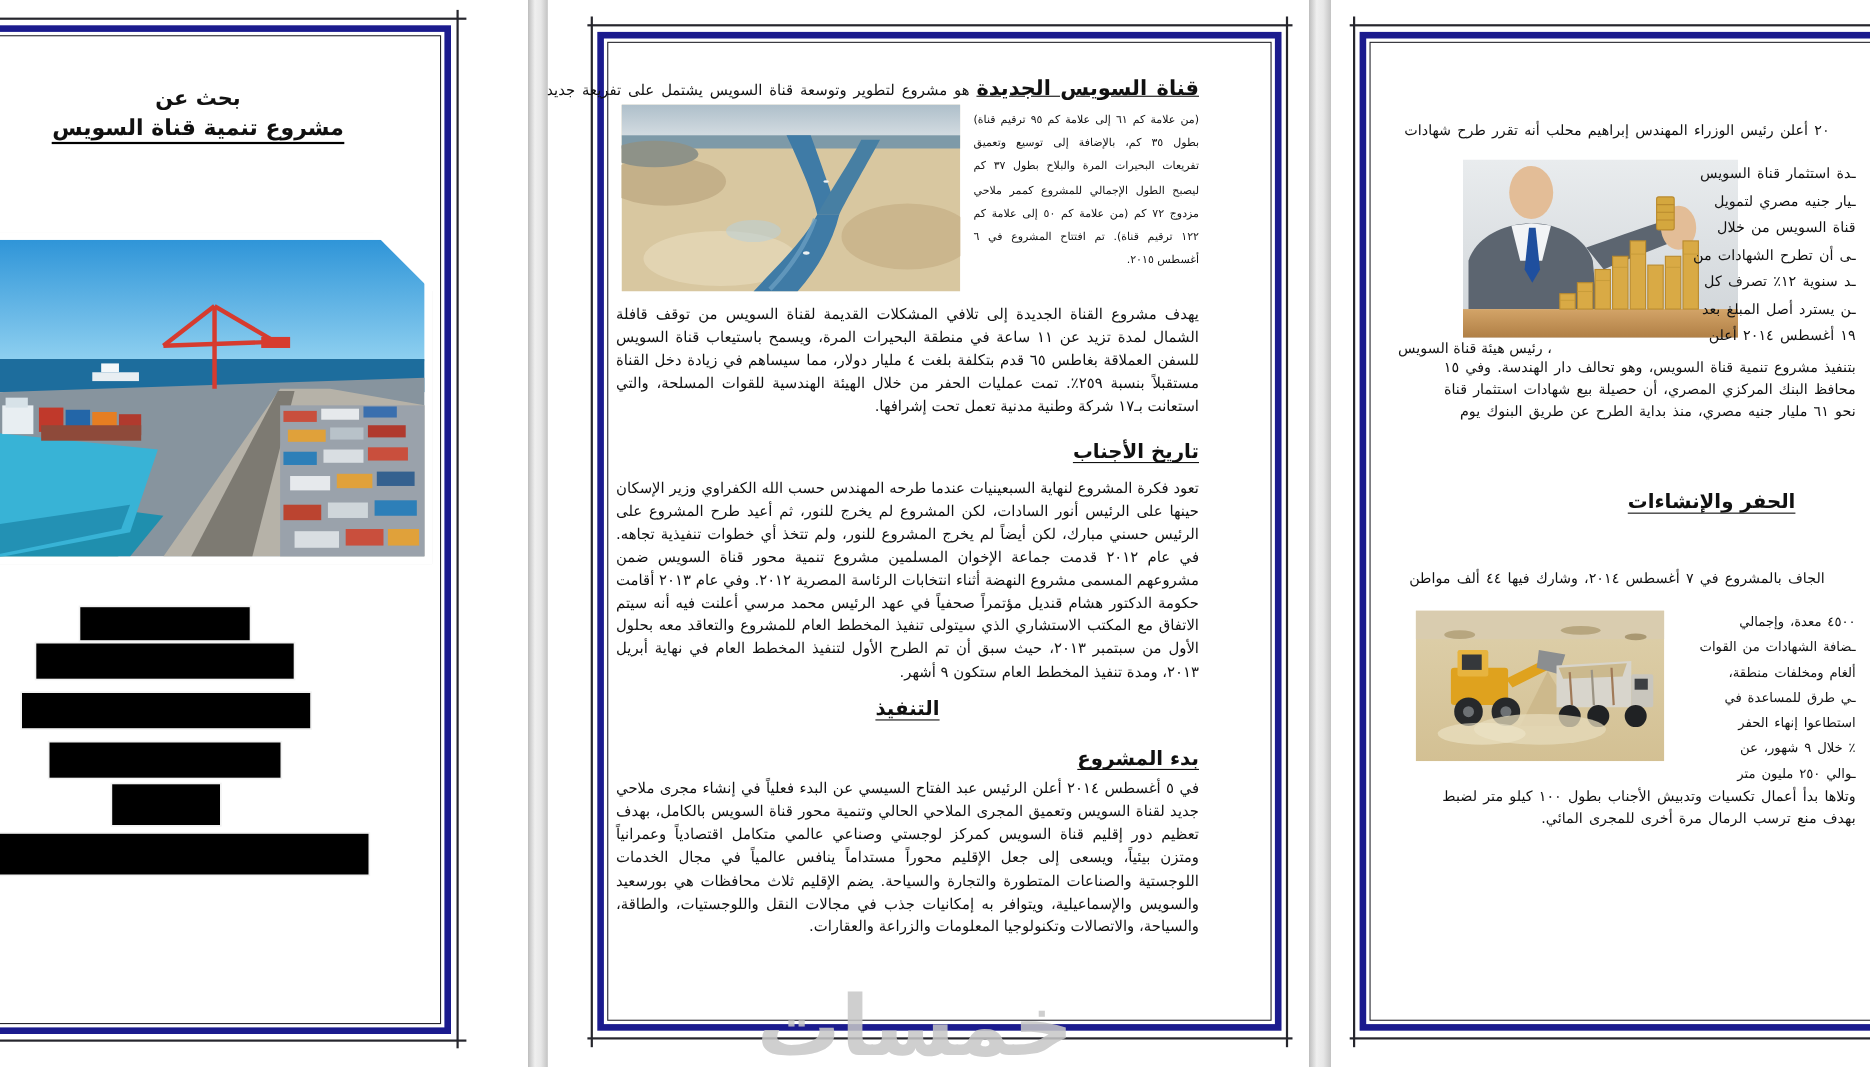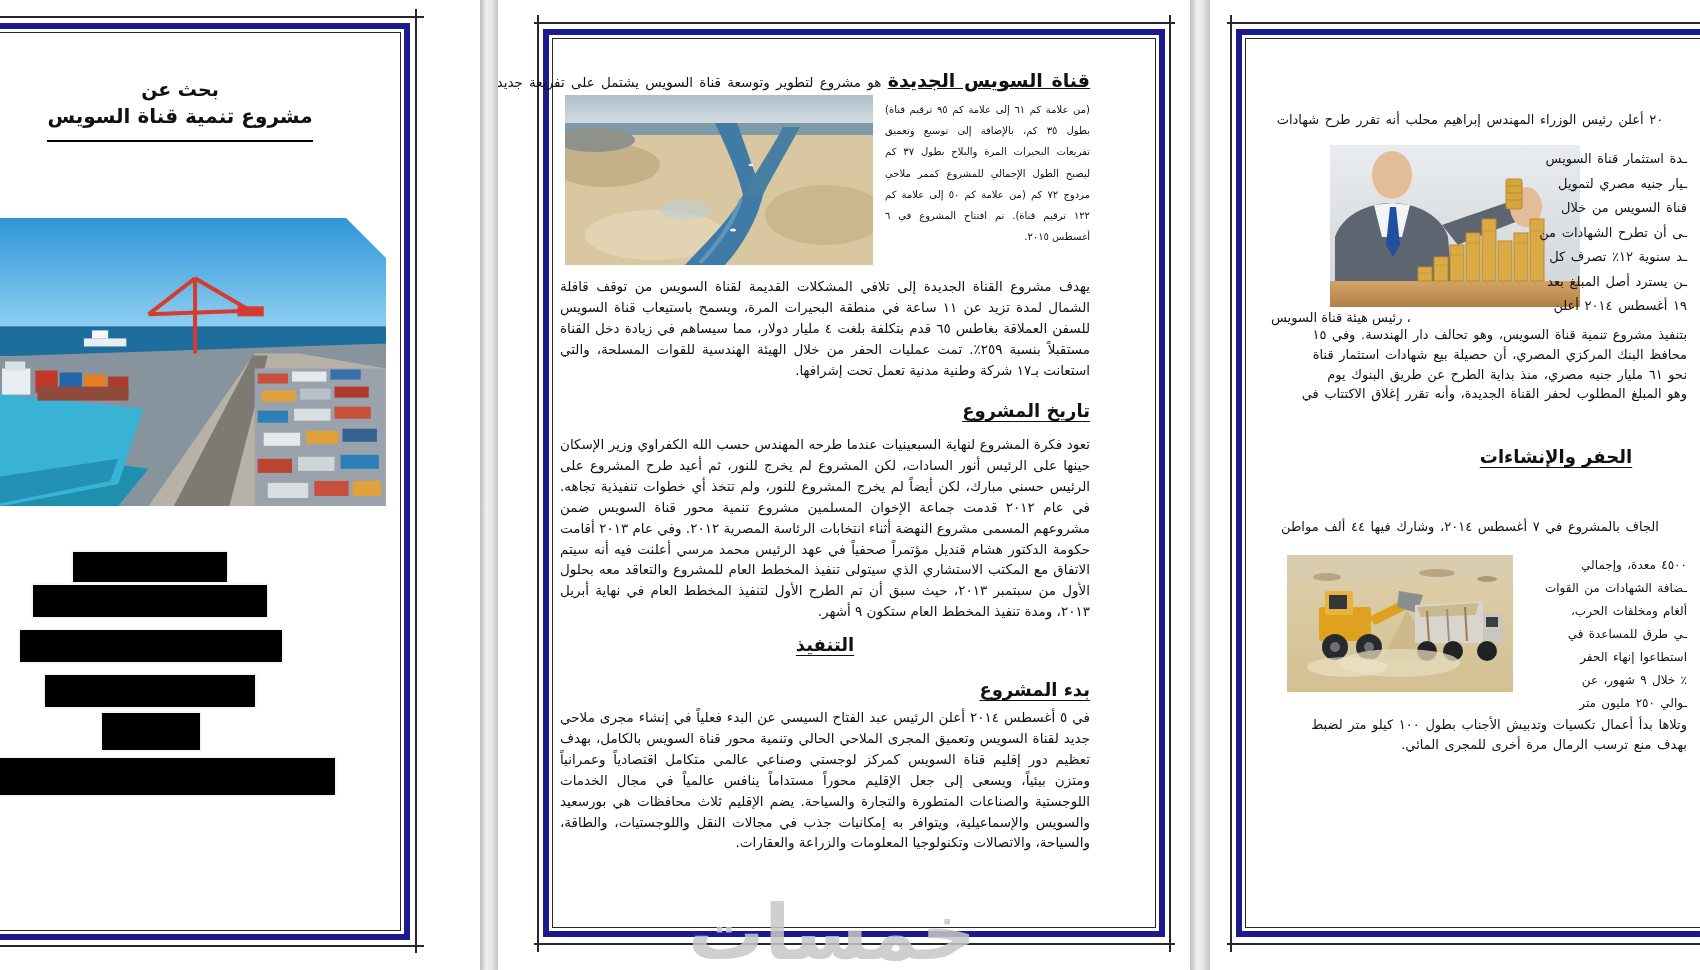--- a/index.html
+++ b/index.html
@@ -17,21 +17,21 @@
   .frame-blue{position:absolute;border:6px solid #1b1b8e;box-sizing:border-box;}
   .frame-inner{position:absolute;border:1px solid #26262d;box-sizing:border-box;}
   .fl{position:absolute;background:#26262d;}
   .fl-h{height:2px;}
   .fl-v{width:2px;}
 
   
   .title-block{position:absolute;top:76px;left:20px;width:320px;text-align:center;direction:rtl;}
   .title-l1{font-size:19px;font-weight:bold;line-height:26px;}
   .title-l2{font-size:20px;font-weight:bold;line-height:28px;}
-  .title-l2 span{border-bottom:2.5px solid #000;padding-bottom:12px;text-align:right;}
+  .title-l2 span{border-bottom:2.5px solid #000;padding-bottom:1px;text-align:right;}
   .port-photo{position:absolute;left:-10px;top:211px;width:403px;height:302px;background:#fff;
       padding:7px;box-sizing:border-box;
       clip-path:polygon(0 0,calc(100% - 54px) 0,100% 54px,100% 100%,0 100%);
       filter:drop-shadow(4px 5px 5px rgba(80,80,80,.55));}
   .port-photo svg{width:100%;height:100%;display:block;}
   .redacted{position:absolute;background:#000;box-shadow:0 0 0 1.5px #f2f2f2;}
 
   
   .mtext{position:absolute;left:62px;top:0;width:530px;direction:rtl;}
   .mtext>div{position:absolute;}
@@ -196,21 +196,21 @@
           <ellipse cx="168" cy="135" rx="3" ry="1.5" fill="#eef2f4"></ellipse>
           <ellipse cx="186" cy="70" rx="2.5" ry="1.2" fill="#eef2f4"></ellipse>
           <ellipse cx="120" cy="115" rx="25" ry="10" fill="#b9d0d8" opacity=".55"></ellipse>
         </svg>
       </div>
 
       <div class="m-wrap">(من علامة كم ٦١ إلى علامة كم ٩٥ ترقيم قناة) بطول ٣٥ كم، بالإضافة إلى توسيع وتعميق تفريعات البحيرات المرة والبلاح بطول ٣٧ كم ليصبح الطول الإجمالي للمشروع كممر ملاحي مزدوج ٧٢ كم (من علامة كم ٥٠ إلى علامة كم ١٢٢ ترقيم قناة). تم افتتاح المشروع في ٦ أغسطس ٢٠١٥.</div>
 
       <div class="m-para2 body-txt">يهدف مشروع القناة الجديدة إلى تلافي المشكلات القديمة لقناة السويس من توقف قافلة الشمال لمدة تزيد عن ١١ ساعة في منطقة البحيرات المرة، ويسمح باستيعاب قناة السويس للسفن العملاقة بغاطس ٦٥ قدم بتكلفة بلغت ٤ مليار دولار، مما سيساهم في زيادة دخل القناة مستقبلاً بنسبة ٢٥٩٪. تمت عمليات الحفر من خلال الهيئة الهندسية للقوات المسلحة، والتي استعانت بـ١٧ شركة وطنية مدنية تعمل تحت إشرافها.</div>
 
-      <div class="m-h1 heading">تاريخ المشروع</div>
+      <div class="m-h1 heading">تاريخ الأجناب</div>
 
       <div class="m-para3 body-txt">تعود فكرة المشروع لنهاية السبعينيات عندما طرحه المهندس حسب الله الكفراوي وزير الإسكان حينها على الرئيس أنور السادات، لكن المشروع لم يخرج للنور، ثم أعيد طرح المشروع على الرئيس حسني مبارك، لكن أيضاً لم يخرج المشروع للنور، ولم تتخذ أي خطوات تنفيذية تجاهه. في عام ٢٠١٢ قدمت جماعة الإخوان المسلمين مشروع تنمية محور قناة السويس ضمن مشروعهم المسمى مشروع النهضة أثناء انتخابات الرئاسة المصرية ٢٠١٢. وفي عام ٢٠١٣ أقامت حكومة الدكتور هشام قنديل مؤتمراً صحفياً في عهد الرئيس محمد مرسي أعلنت فيه أنه سيتم الاتفاق مع المكتب الاستشاري الذي سيتولى تنفيذ المخطط العام للمشروع والتعاقد معه بحلول الأول من سبتمبر ٢٠١٣، حيث سبق أن تم الطرح الأول لتنفيذ المخطط العام في نهاية أبريل ٢٠١٣، ومدة تنفيذ المخطط العام ستكون ٩ أشهر.</div>
 
       <div class="m-h2 heading">التنفيذ</div>
 
       <div class="m-h3 heading">بدء المشروع</div>
 
       <div class="m-para4 body-txt">في ٥ أغسطس ٢٠١٤ أعلن الرئيس عبد الفتاح السيسي عن البدء فعلياً في إنشاء مجرى ملاحي جديد لقناة السويس وتعميق المجرى الملاحي الحالي وتنمية محور قناة السويس بالكامل، بهدف تعظيم دور إقليم قناة السويس كمركز لوجستي وصناعي عالمي متكامل اقتصادياً وعمرانياً ومتزن بيئياً، ويسعى إلى جعل الإقليم محوراً مستداماً ينافس عالمياً في مجال الخدمات اللوجستية والصناعات المتطورة والتجارة والسياحة. يضم الإقليم ثلاث محافظات هي بورسعيد والسويس والإسماعيلية، ويتوافر به إمكانيات جذب في مجالات النقل واللوجستيات، والطاقة، والسياحة، والاتصالات وتكنولوجيا المعلومات والزراعة والعقارات.</div>
     </div>
   </div>
@@ -284,21 +284,20 @@
           <div class="tline">ـن يسترد أصل المبلغ بعد</div>
           <div class="tline">١٩ أغسطس ٢٠١٤ أعلن</div>
         </div>
 
       <div class="r-after1">، رئيس هيئة قناة السويس</div>
 
       <div class="r-full1">
           <div class="tline">بتنفيذ مشروع تنمية قناة السويس، وهو تحالف دار الهندسة. وفي ١٥</div>
           <div class="tline">محافظ البنك المركزي المصري، أن حصيلة بيع شهادات استثمار قناة</div>
           <div class="tline">نحو ٦١ مليار جنيه مصري، منذ بداية الطرح عن طريق البنوك يوم</div>
-          <div class="tline">وهو المبلغ المطلوب لحفر القناة الجديدة، وأنه تقرر إغلاق الاكتتاب في</div>
         </div>
 
       <div class="r-h heading">الحفر والإنشاءات</div>
 
       <div class="r-line r-line2">الجاف بالمشروع في ٧ أغسطس ٢٠١٤، وشارك فيها ٤٤ ألف مواطن</div>
 
       <div class="r-img2 r-img">
         <svg viewBox="0 0 226 137" preserveAspectRatio="none">
           <defs>
             <linearGradient id="sand4" x1="0" y1="0" x2="0" y2="1">
@@ -335,21 +334,21 @@
             <circle cx="166" cy="96" r="10" fill="#202224"></circle>
             <circle cx="200" cy="96" r="10" fill="#202224"></circle>
           <ellipse cx="113" cy="108" rx="60" ry="14" fill="#e6dbbb" opacity=".75"></ellipse>
           <ellipse cx="60" cy="112" rx="40" ry="10" fill="#efe6ca" opacity=".6"></ellipse>
         </svg>
       </div>
 
       <div class="r-col2">
           <div class="tline">٤٥٠٠ معدة، وإجمالي</div>
           <div class="tline">ـضافة الشهادات من القوات</div>
-          <div class="tline">ألغام ومخلفات الحرب،</div>
+          <div class="tline">ألغام ومخلفات منطقة،</div>
           <div class="tline">ـي طرق للمساعدة في</div>
           <div class="tline">استطاعوا إنهاء الحفر</div>
           <div class="tline">٪ خلال ٩ شهور، عن</div>
           <div class="tline">ـوالي ٢٥٠ مليون متر</div>
         </div>
 
       <div class="r-full2">
           <div class="tline">وتلاها بدأ أعمال تكسيات وتدبيش الأجناب بطول ١٠٠ كيلو متر لضبط</div>
           <div class="tline">بهدف منع ترسب الرمال مرة أخرى للمجرى المائي.</div>
         </div>

